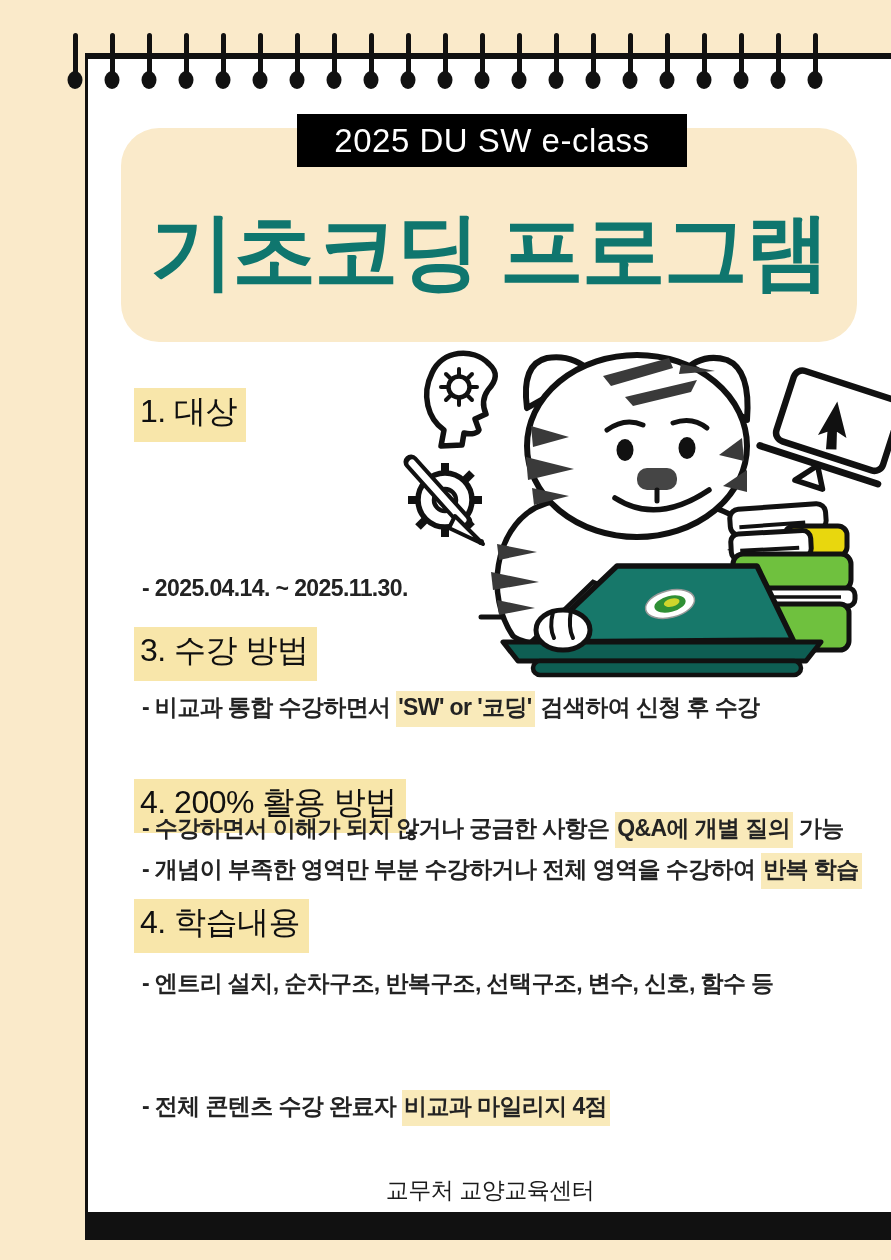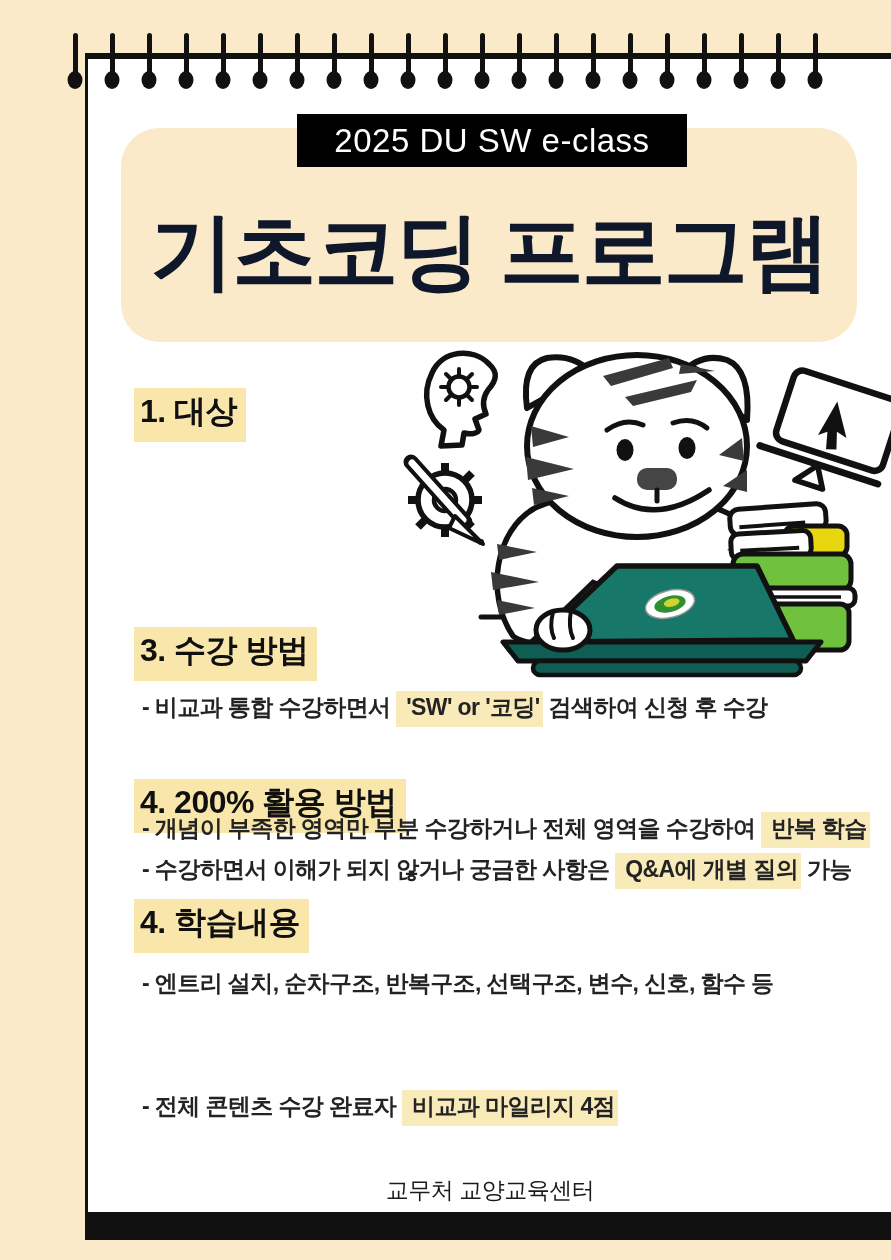--- a/index.html
+++ b/index.html
@@ -30,26 +30,26 @@
     background:var(--badge-bg);color:var(--badge-text);
     display:flex;align-items:center;justify-content:center;
     font-size:33px;font-weight:500;letter-spacing:.5px;white-space:nowrap;
   }
   .title-box{
     position:absolute;left:33px;top:69px;width:736px;height:214px;z-index:2;
     background:var(--bg);border-radius:38px;
     display:flex;align-items:center;justify-content:center;padding-top:34px;
   }
   .title{
-    font-size:84px;font-weight:900;color:#0f172a;letter-spacing:-2px;white-space:nowrap;text-align:right;
-  }
-  .sec-h{position:absolute;left:46px;font-size:32px;font-weight:700;color:#101010;white-space:nowrap;letter-spacing:-.5px;}
+    font-size:84px;font-weight:900;color:#0f766e;letter-spacing:-2px;white-space:nowrap;text-align:right;
+  }
+  .sec-h{position:absolute;left:46px;font-size:32px;font-weight:400;color:#101010;white-space:nowrap;letter-spacing:-.5px;}
   .sec-h .hlh{background:var(--hl-heading);padding:5px 9px 13px 6px;}
   .sec-b{position:absolute;left:54px;font-size:23px;font-weight:600;color:#232323;white-space:nowrap;letter-spacing:-.6px;}
-  .sec-b .hlb{background:var(--hl-body);padding:3px 3px 7px 10px;}
+  .sec-b .hlb{background:var(--hl-body);padding:3px 3px 7px 2px;}
   .b4line{position:relative;margin-bottom:10px;}
   .footer{
     position:absolute;left:0;top:1116px;width:100%;text-align:center;
     font-size:23px;font-weight:400;color:#1b1b1b;letter-spacing:-.5px;
   }
   .illu{position:absolute;left:297px;top:281px;width:515px;height:356px;z-index:1;pointer-events:none;}
 </style>
 </head>
 <body>
 
@@ -167,33 +167,34 @@
       <rect x="148" y="321" width="268" height="14" rx="7" fill="#0e5e53" stroke="#111" stroke-width="4.5"></rect>
       <g>
         <ellipse cx="178" cy="290" rx="27" ry="20" fill="#fff" stroke="#111" stroke-width="5"></ellipse>
         <path d="M168,272 q-4,16 1,26 M186,270 q-3,18 2,28" stroke="#111" stroke-width="4" fill="none" stroke-linecap="round"></path>
       </g>
     </g>
   </svg>
 
   <div class="sec-h" style="top:331px"><span class="hlh">1. 대상</span></div>
 
+  <div class="sec-b" style="top:516px"><span>- 2025.04.14. ~ 2025.11.30.</span></div>
 
   <div class="sec-h" style="top:570px"><span class="hlh">3. 수강 방법</span></div>
   <div class="sec-b" style="top:633px">
     <span>- 비교과 통합 수강하면서 </span><span class="hlb">'SW' or '코딩'</span><span> 검색하여 신청 후 수강</span>
   </div>
 
   <div class="sec-h" style="top:722px"><span class="hlh">4. 200% 활용 방법</span></div>
   <div class="sec-b" style="top:754px">
     <div class="b4line">
-      <span>- 개념이 부족한 영역만 부분 수강하거나 전체 영역을 수강하여 </span><span class="hlb">반복 학습</span>
+      <span>- 수강하면서 이해가 되지 않거나 궁금한 사항은 </span><span class="hlb">Q&amp;A에 개별 질의</span><span> 가능</span>
     </div>
     <div class="b4line">
-      <span>- 수강하면서 이해가 되지 않거나 궁금한 사항은 </span><span class="hlb">Q&amp;A에 개별 질의</span><span> 가능</span>
+      <span>- 개념이 부족한 영역만 부분 수강하거나 전체 영역을 수강하여 </span><span class="hlb">반복 학습</span>
     </div>
   </div>
 
   <div class="sec-h" style="top:842px"><span class="hlh">4. 학습내용</span></div>
   <div class="sec-b" style="top:909px"><span>- 엔트리 설치, 순차구조, 반복구조, 선택구조, 변수, 신호, 함수 등</span></div>
 
   <div class="sec-b" style="top:1032px">
     <span>- 전체 콘텐츠 수강 완료자 </span><span class="hlb">비교과 마일리지 4점</span>
   </div>
 

